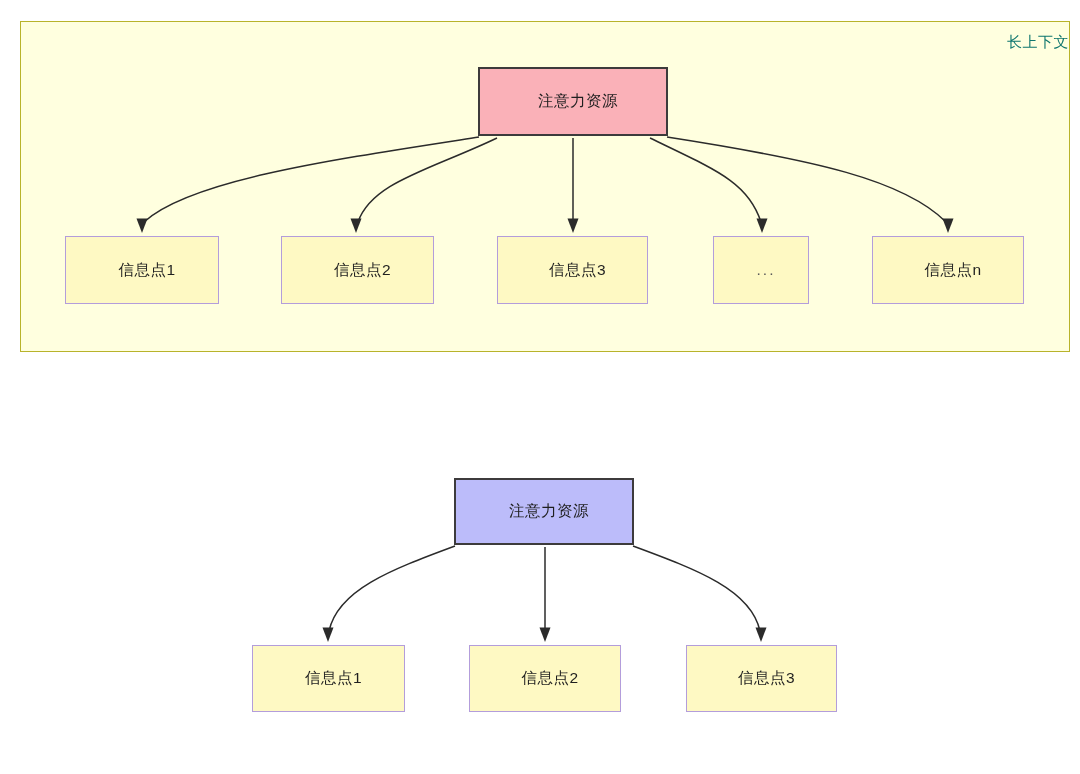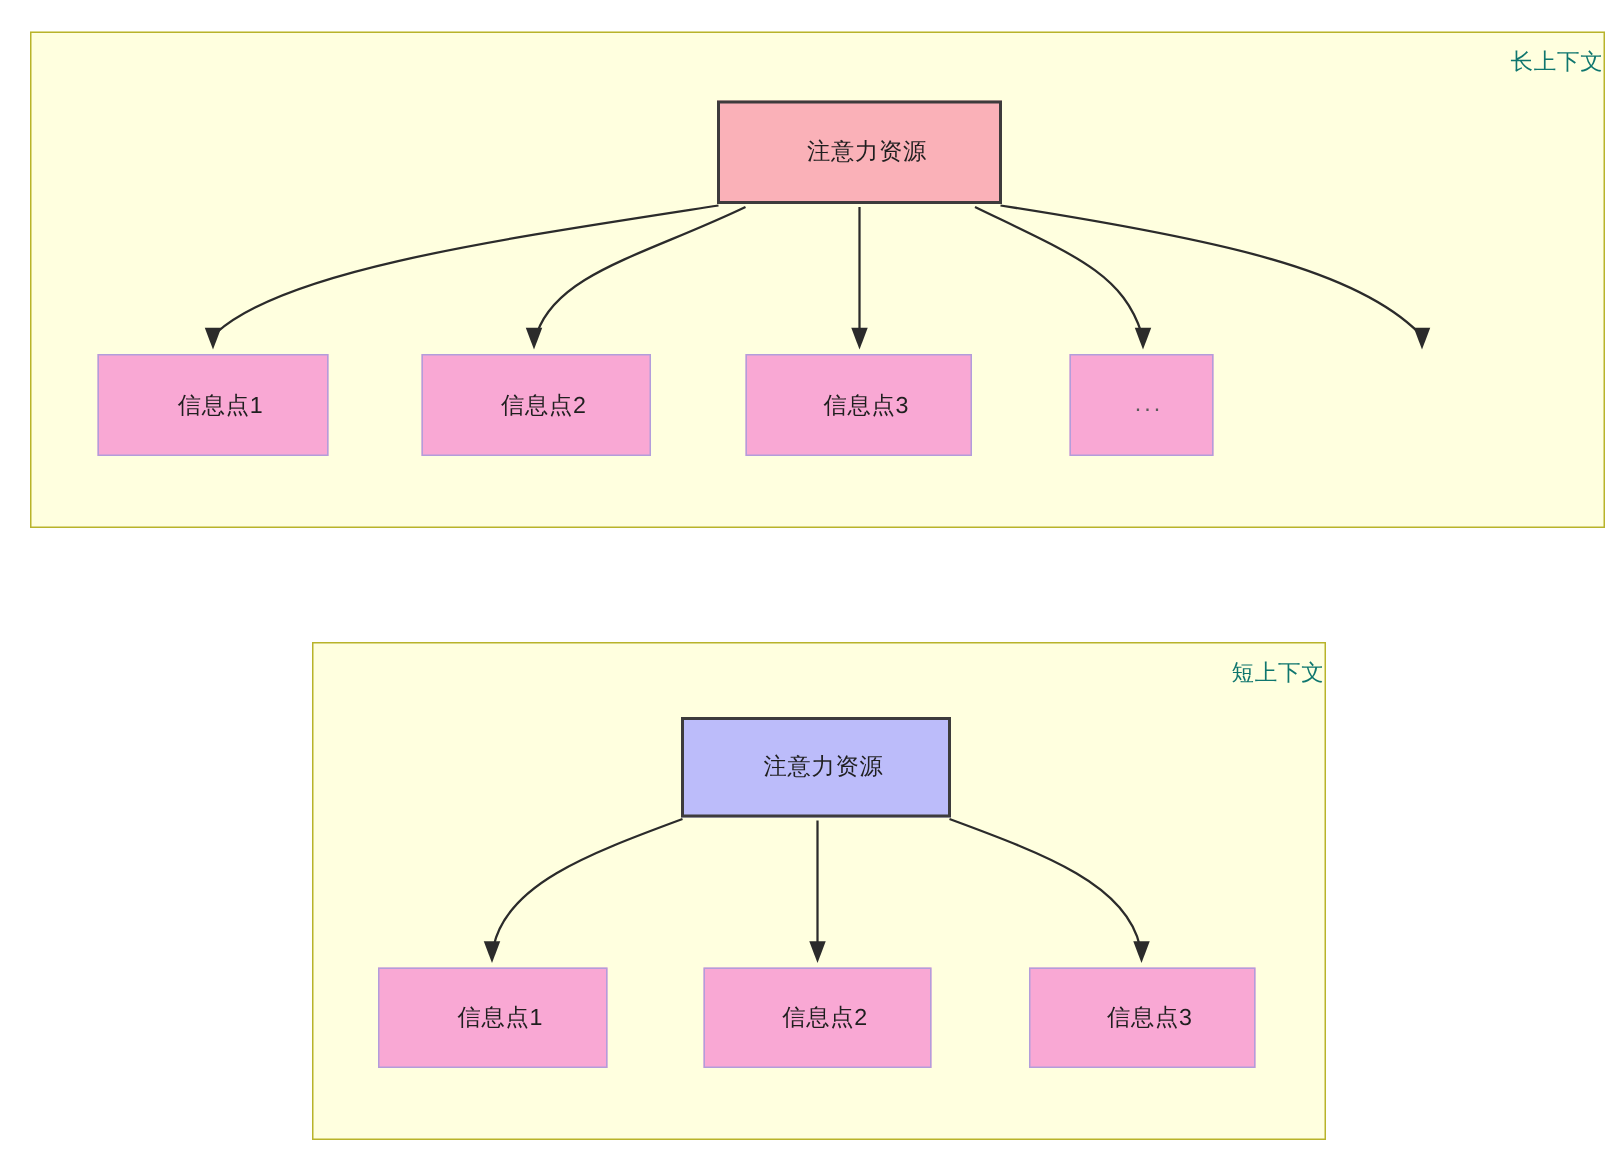--- a/index.html
+++ b/index.html
@@ -64,21 +64,21 @@
   }
   .node-root-red {
     background: #fab1b8;
     border: 2.2px solid #3d3b3c;
   }
   .node-root-blue {
     background: #bcbcfa;
     border: 2.2px solid #3d3b3c;
   }
   .node-leaf {
-    background: #f9a8d4;
+    background: #fef9c3;
     border: 1.6px solid #b39ddb;
   }
   .node-ellipsis {
     color: #5a5a5a;
     font-size: 15.5px;
     letter-spacing: 2px;
   }
 
   
   #n-long-root { left: 478px; top: 67px;  width: 190px; height: 69px; }
@@ -114,23 +114,20 @@
 </style>
 </head>
 <body>
 
 <div id="canvas">
 
   <div class="panel" id="panel-long">
     <div class="panel-title">长上下文</div>
   </div>
 
-  <div class="panel" id="panel-short">
-    <div class="panel-title">短上下文</div>
-  </div>
 
   <svg id="edges" viewBox="0 0 1080 774" xmlns="http://www.w3.org/2000/svg">
 
     <g>
       <path class="edge" d="M 479 137 C 330 160 190 180 144 222"></path>
       <polygon class="edge-head" points="142,233 136.5,218.5 147.5,218.5"></polygon>
     </g>
     <g>
       <path class="edge" d="M 497 138 C 430 170 372 182 358 222"></path>
       <polygon class="edge-head" points="356,233 350.5,218.5 361.5,218.5"></polygon>
@@ -165,20 +162,21 @@
   <div class="node node-root-red" id="n-long-root">注意力资源</div>
 
   <div class="node node-leaf" id="n-long-1">信息点1</div>
 
   <div class="node node-leaf" id="n-long-2">信息点2</div>
 
   <div class="node node-leaf" id="n-long-3">信息点3</div>
 
   <div class="node node-leaf node-ellipsis" id="n-long-4">...</div>
 
+  <div class="node node-leaf" id="n-long-5">信息点n</div>
 
   <div class="node node-root-blue" id="n-short-root">注意力资源</div>
 
   <div class="node node-leaf" id="n-short-1">信息点1</div>
 
   <div class="node node-leaf" id="n-short-2">信息点2</div>
 
   <div class="node node-leaf" id="n-short-3">信息点3</div>
 
 </div>

